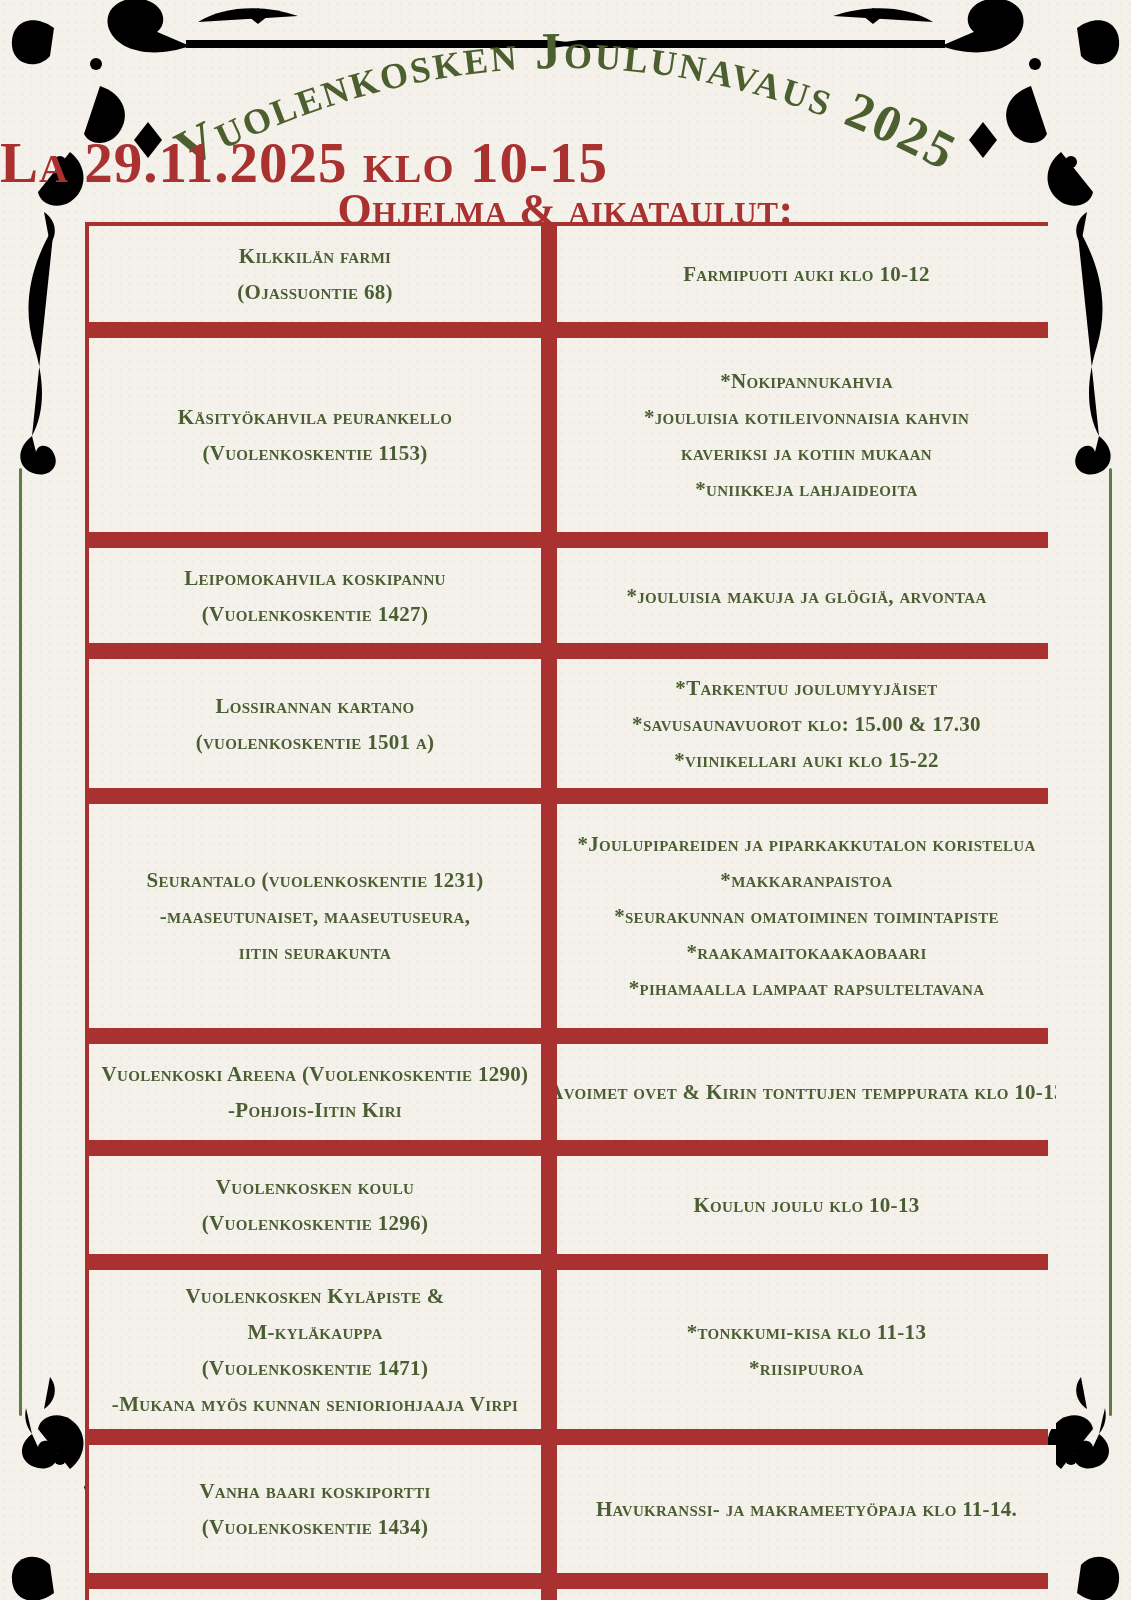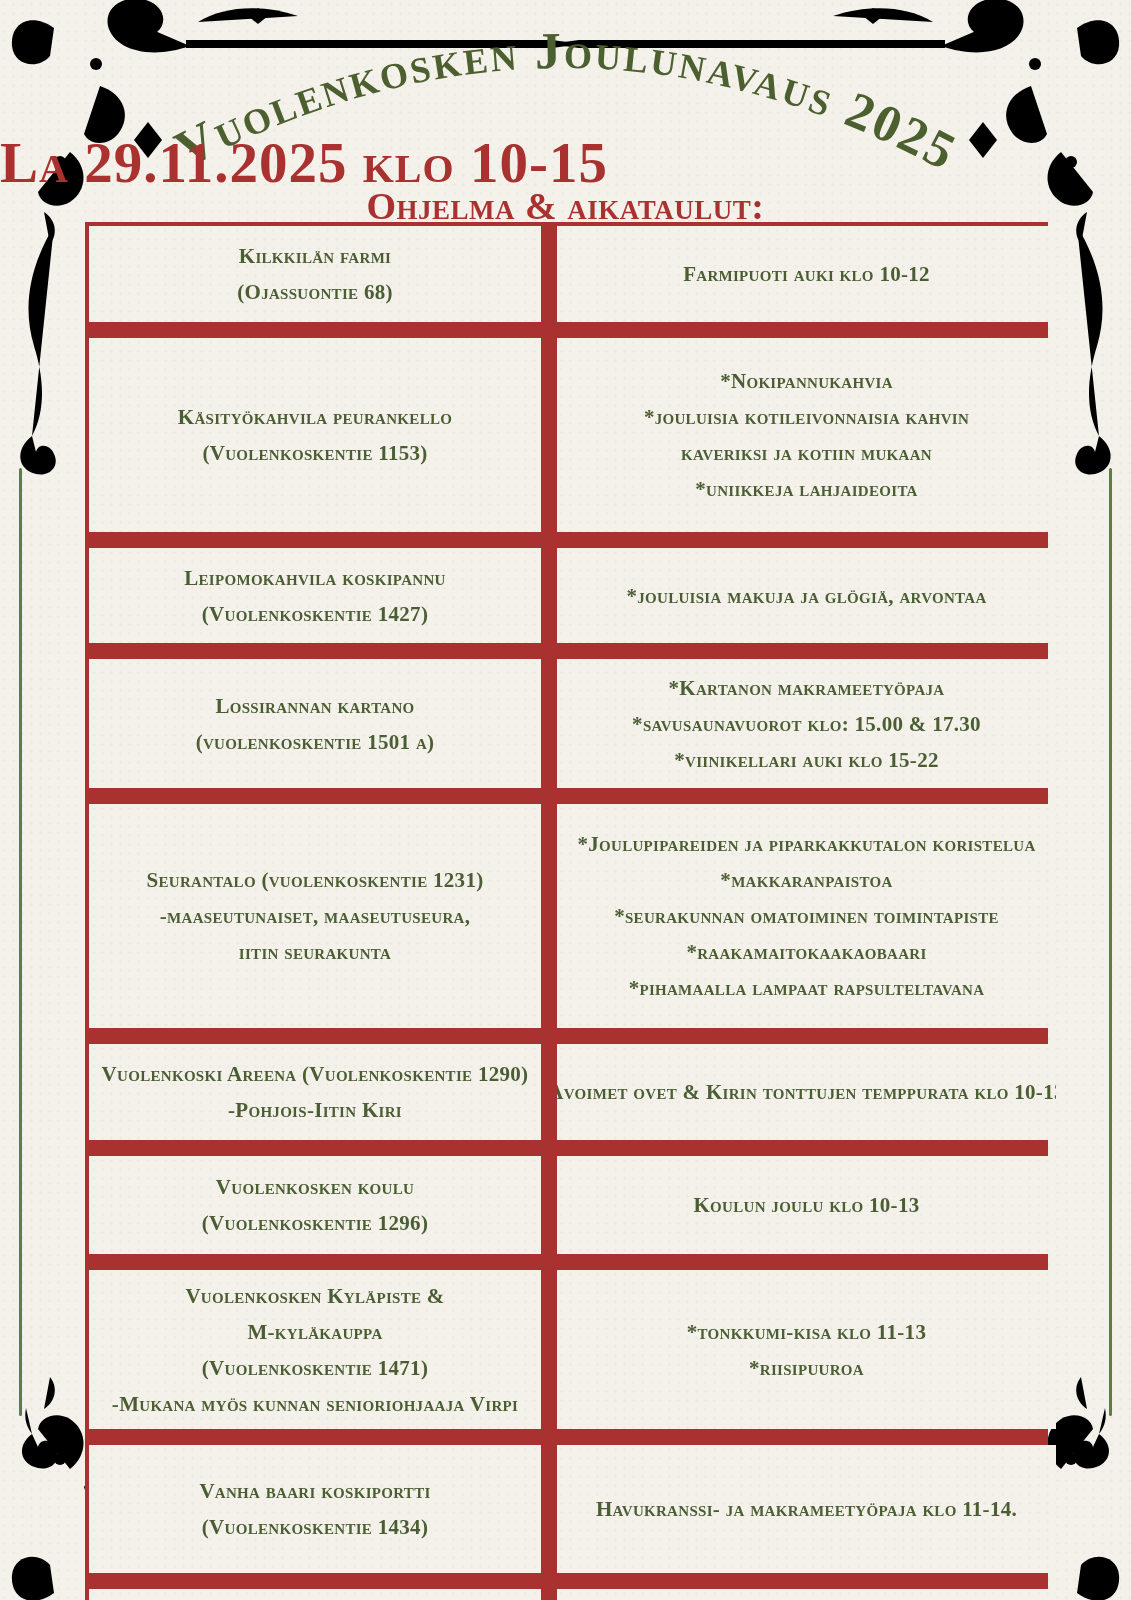--- a/index.html
+++ b/index.html
@@ -24,21 +24,21 @@
     font-weight:bold;font-size:52px;letter-spacing:2.5px;
     font-variant:small-caps;fill:var(--title-green);
   }
   .date-line{
     position:absolute;left:0;top:133px;width:1131px;text-align:left;
     font-weight:bold;font-size:57px;line-height:1.05;letter-spacing:1px;
     font-variant:small-caps;color:var(--red);
   }
   .subtitle{
     position:absolute;left:0;top:184px;width:1131px;text-align:center;
-    font-weight:bold;font-size:38px;letter-spacing:0.5px;
+    font-weight:bold;font-size:44px;letter-spacing:0.5px;
     font-variant:small-caps;color:var(--red);
   }
   
   .schedule{
     position:absolute;left:85px;top:222px;width:963px;box-sizing:border-box;
     display:grid;
     grid-template-columns:452px 499px;
     grid-template-rows:96px 194px 95px 129px 224px 96px 98px 159px 128px 66px;
     gap:16px;border:4px solid var(--red);background:var(--red);
   }
@@ -155,21 +155,21 @@
       <div class="tline">(Vuolenkoskentie 1427)</div>
     </div>
     <div class="cell">
       <div class="tline">*jouluisia makuja ja glögiä, arvontaa</div>
     </div>
     <div class="cell">
       <div class="tline">Lossirannan kartano</div>
       <div class="tline">(vuolenkoskentie 1501 a)</div>
     </div>
     <div class="cell">
-      <div class="tline">*Kartanon makrameetyöpaja</div>
+      <div class="tline">*Tarkentuu joulumyyjäiset</div>
       <div class="tline">*savusaunavuorot klo: 15.00 &amp; 17.30</div>
       <div class="tline">*viinikellari auki klo 15-22</div>
     </div>
     <div class="cell">
       <div class="tline">Seurantalo (vuolenkoskentie 1231)</div>
       <div class="tline">-maaseutunaiset, maaseutuseura,</div>
       <div class="tline">iitin seurakunta</div>
     </div>
     <div class="cell">
       <div class="tline">*Joulupipareiden ja piparkakkutalon koristelua</div>

